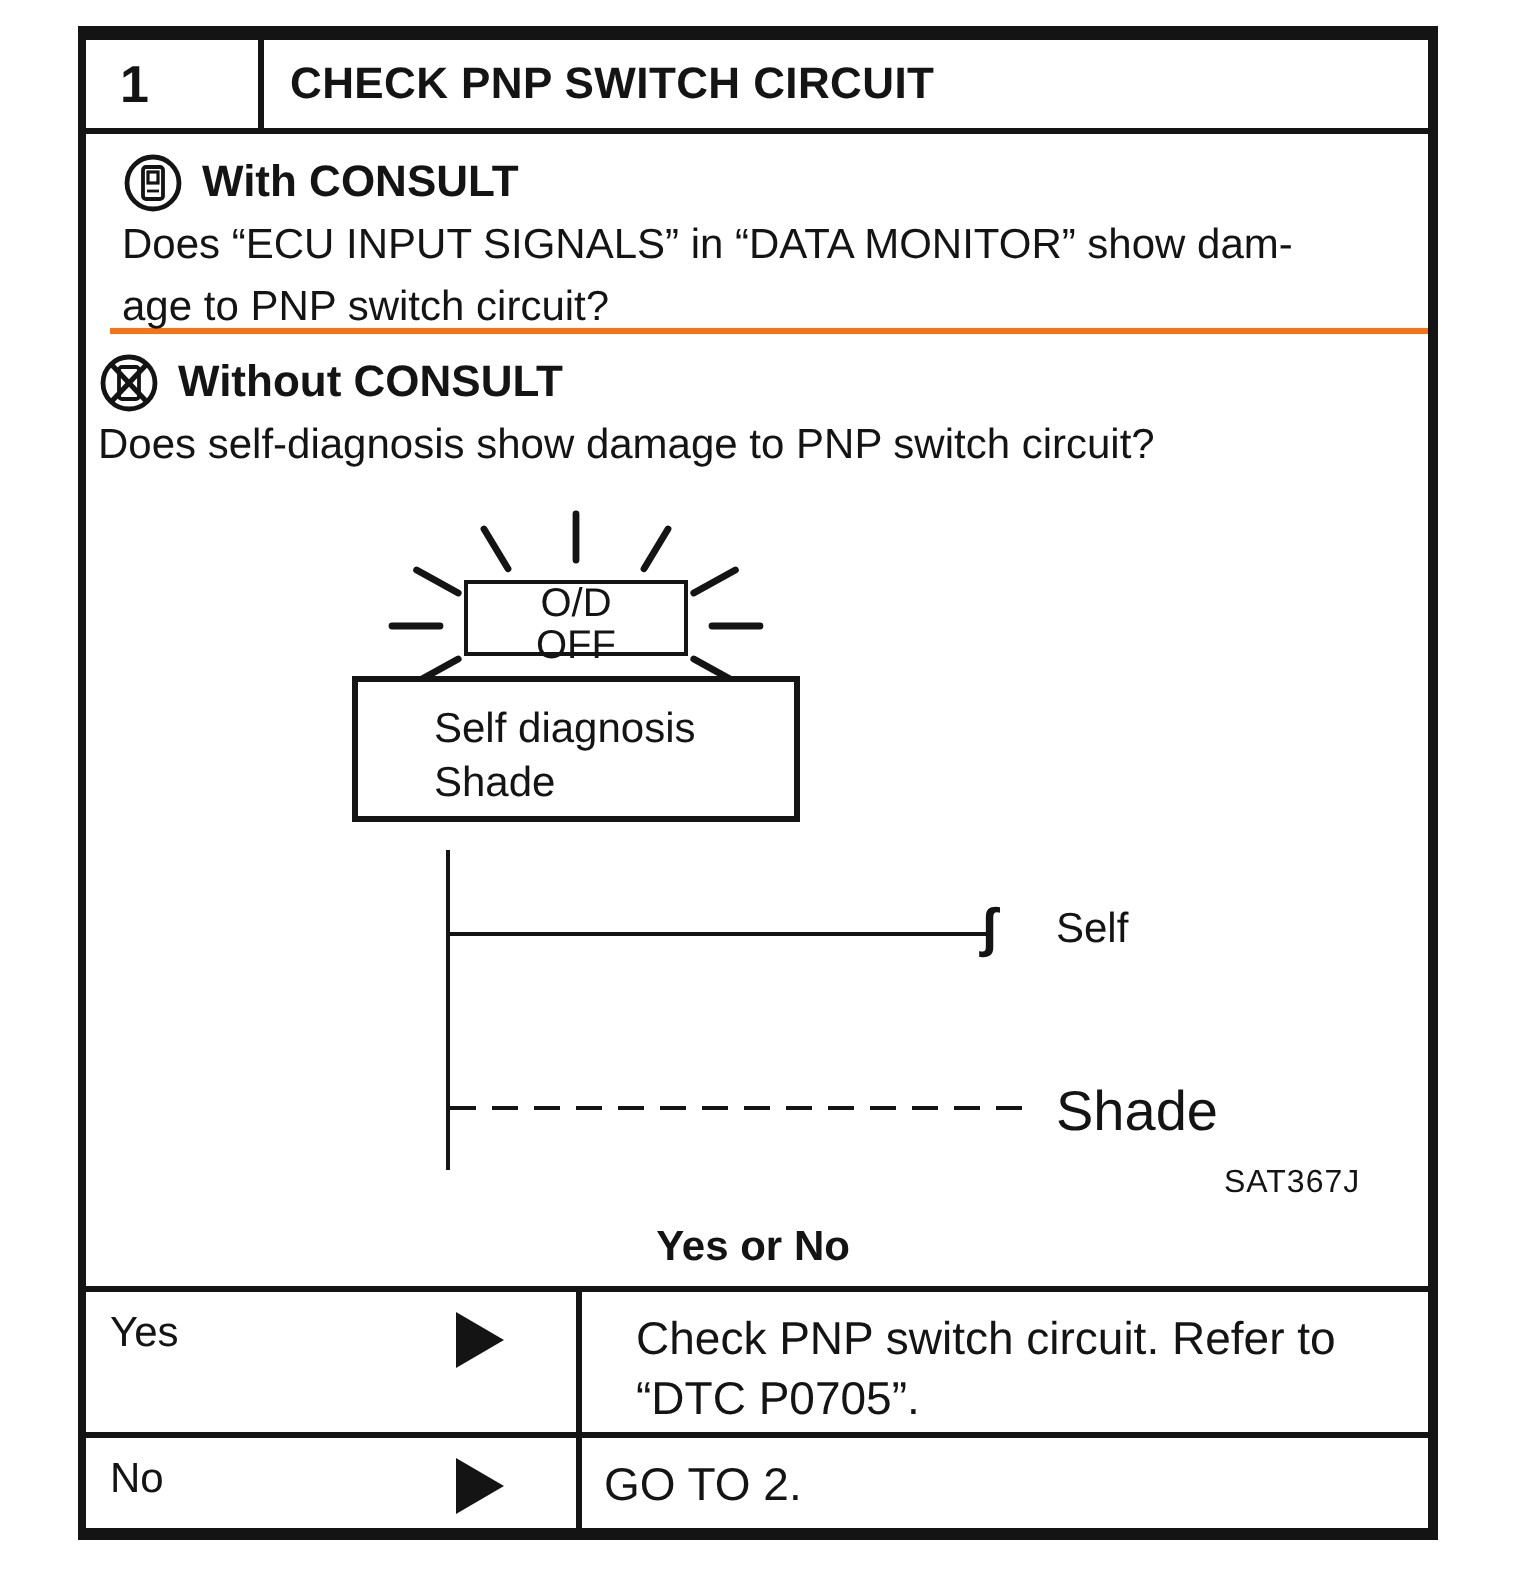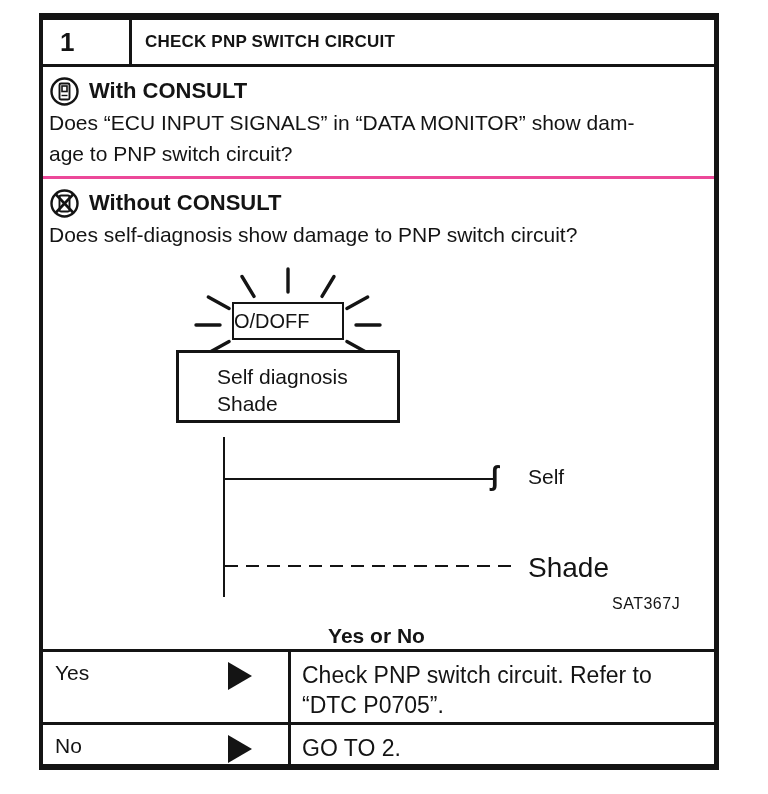--- a/index.html
+++ b/index.html
@@ -12,38 +12,38 @@
     display:flex; flex-direction:column; background:#fff;
   }
 
   
   .hdr { display:flex; height:47px; border-bottom:3px solid #141414; flex:0 0 auto; }
   .hdr-num {
     width:89px; border-right:3px solid #141414; display:flex; align-items:center;
     padding-left:17px; font-size:26px; font-weight:bold;
   }
   .hdr-title { flex:1; display:flex; align-items:center; padding-left:13px;
-    font-size:17px; font-weight:bold; letter-spacing:0.2px; }
+    font-size:22px; font-weight:bold; letter-spacing:0.2px; }
 
   
   .sect { padding:8px 10px 0 6px; }
-  .sect-with { height:112px; border-bottom:3px solid #ec4899; flex:0 0 auto; }
+  .sect-with { height:100px; border-bottom:3px solid #f97316; flex:0 0 auto;margin-left:12px; }
   .sect-without { flex:1 1 auto; border-bottom:3px solid #141414; position:relative; }
   .sect-head { display:flex; align-items:center; gap:9px; height:32px; }
   .sect-head .hd-txt { font-size:22px; font-weight:bold; }
   .q-line { font-size:21px; line-height:31px; }
 
   .cicon { width:31px; height:31px; flex:0 0 auto; }
 
   
   .diagram { position:relative; height:372px; width:660px; }
   .odbox {
     position:absolute; left:183px; top:52px; width:112px; height:38px;
     border:2px solid #141414; background:#fff; z-index:2;
-    display:flex; flex-direction:row; align-items:center; justify-content:flex-start;
+    display:flex; flex-direction:column; align-items:center; justify-content:flex-start;
     font-size:20px; line-height:21px;
   }
   .rays { position:absolute; left:139px; top:10px; width:200px; height:130px; z-index:1; }
   .startbox {
     position:absolute; left:127px; top:100px; width:224px; height:73px;
     border:3px solid #141414; background:#fff; z-index:2;
     padding:10px 0 0 38px; font-size:21px; line-height:27px;
   }
   .vline { position:absolute; left:174px; top:187px; width:2px; height:160px; background:#141414; }
   .lline { position:absolute; left:176px; top:228px; width:270px; height:2px; background:#141414; }
@@ -51,21 +51,21 @@
   .lbl-light { position:absolute; left:479px; top:215px; font-size:21px; }
   .sline { position:absolute; left:176px; top:315px; width:288px; height:2px;
     background:repeating-linear-gradient(90deg,#141414 0 13px,transparent 13px 21px); }
   .lbl-shade { position:absolute; left:479px; top:302px; font-size:28px; }
   .fig-code { position:absolute; left:563px; top:345px; font-size:16px; letter-spacing:0.5px; }
 
   .prompt { text-align:center; font-size:21px; font-weight:bold; margin-top:2px; }
 
   
   .drow { display:flex; flex:0 0 auto; }
-  .drow-yes { height:73px; border-bottom:3px solid #141414; }
+  .drow-yes { height:73px; border-bottom:3px solid #141414;gap:16px; }
   .drow-no  { flex:1 1 auto; }
   .dcell-l {
     width:248px; border-right:3px solid #141414; flex:0 0 auto;
     display:flex; justify-content:space-between; align-items:flex-start;
     padding:9px 36px 0 12px; font-size:21px;
   }
   .dcell-r { flex:1; padding:8px 24px 0 11px; font-size:23px; line-height:30px; }
   .tri {
     width:0; height:0; margin-top:1px;
     border-left:24px solid #141414; border-top:14px solid transparent; border-bottom:14px solid transparent;

